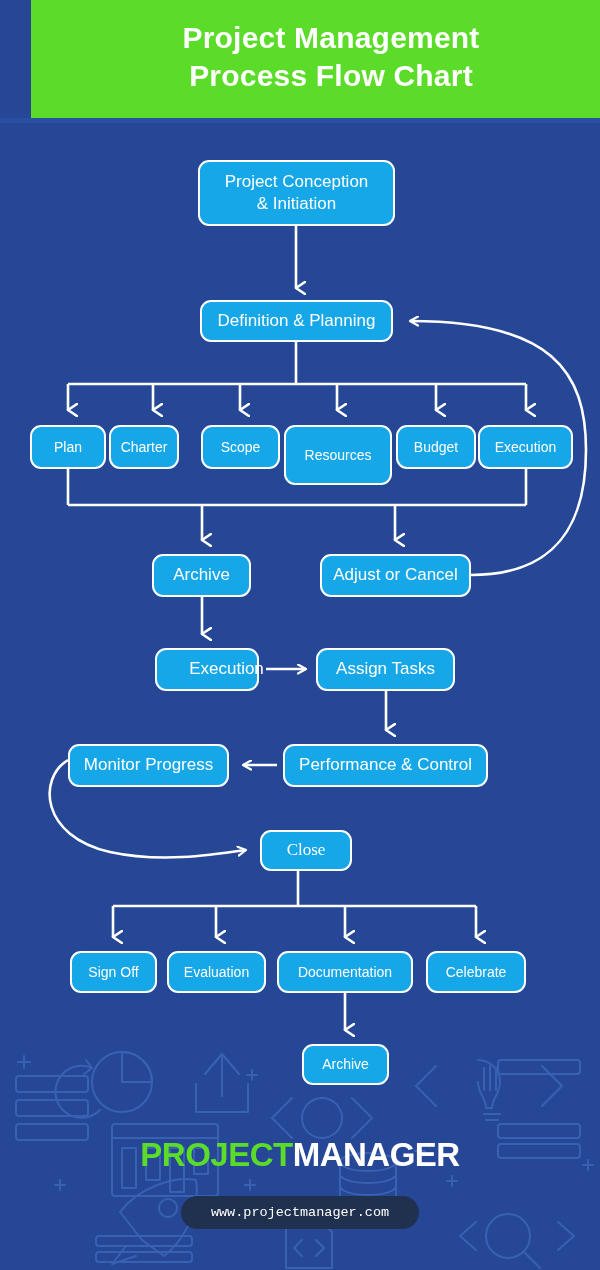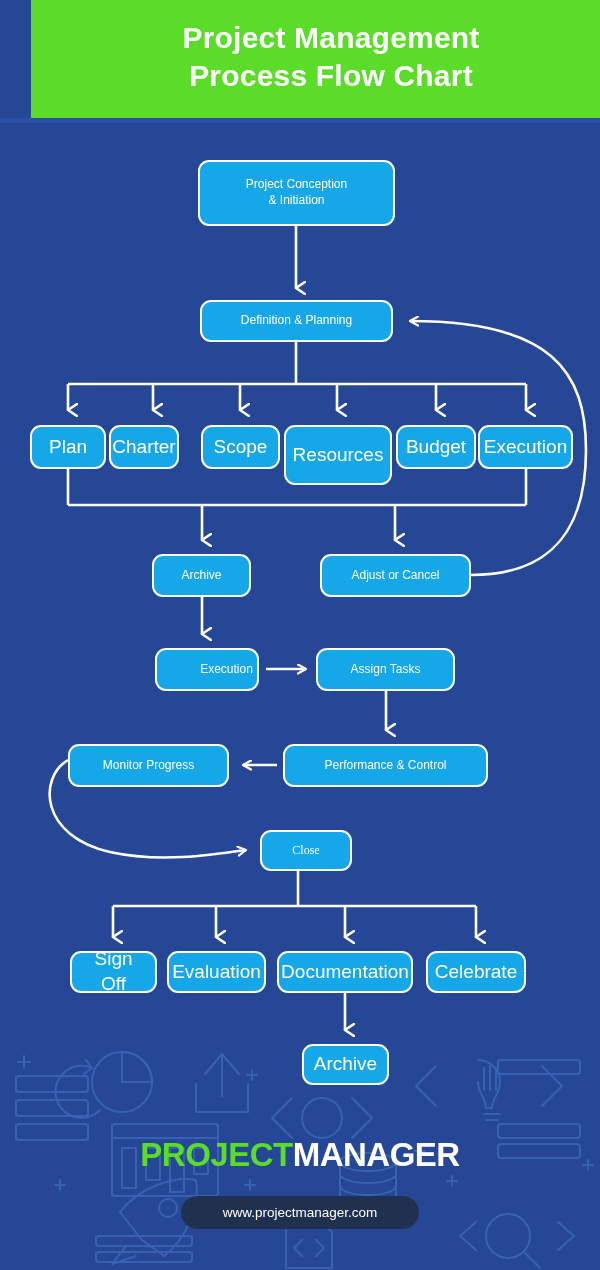--- a/index.html
+++ b/index.html
@@ -60,30 +60,30 @@
   }
 
   
   .node {
     position: absolute;
     box-sizing: border-box;
     background: #16A7E8;
     border: 2.5px solid #ffffff;
     border-radius: 11px;
     color: #ffffff;
-    font-size: 12px;
+    font-size: 17px;
     line-height: 1.3;
     text-align: center;
     display: flex;
     align-items: center;
     justify-content: center;
     padding: 0 9px;
     white-space: pre-line;
   }
-  .node.small { font-size: 19px; }
+  .node.small { font-size: 14px; }
 
   
   #brand {
     position: absolute;
     left: 0;
     top: 1136px;
     width: 600px;
     text-align: center;
     font-size: 33px;
     font-weight: bold;
@@ -99,20 +99,21 @@
     top: 1196px;
     width: 238px;
     height: 33px;
     border-radius: 17px;
     background: #20304F;
     color: #ffffff;
     font-size: 13.5px;
     display: flex;
     align-items: center;
     justify-content: center;
+    font-family: Liberation Mono, monospace;
   }
 </style>
 </head>
 <body>
 
 <div id="page">
 
   <div id="header">
     <div id="header-title">
       <span>Project Management</span><br>

